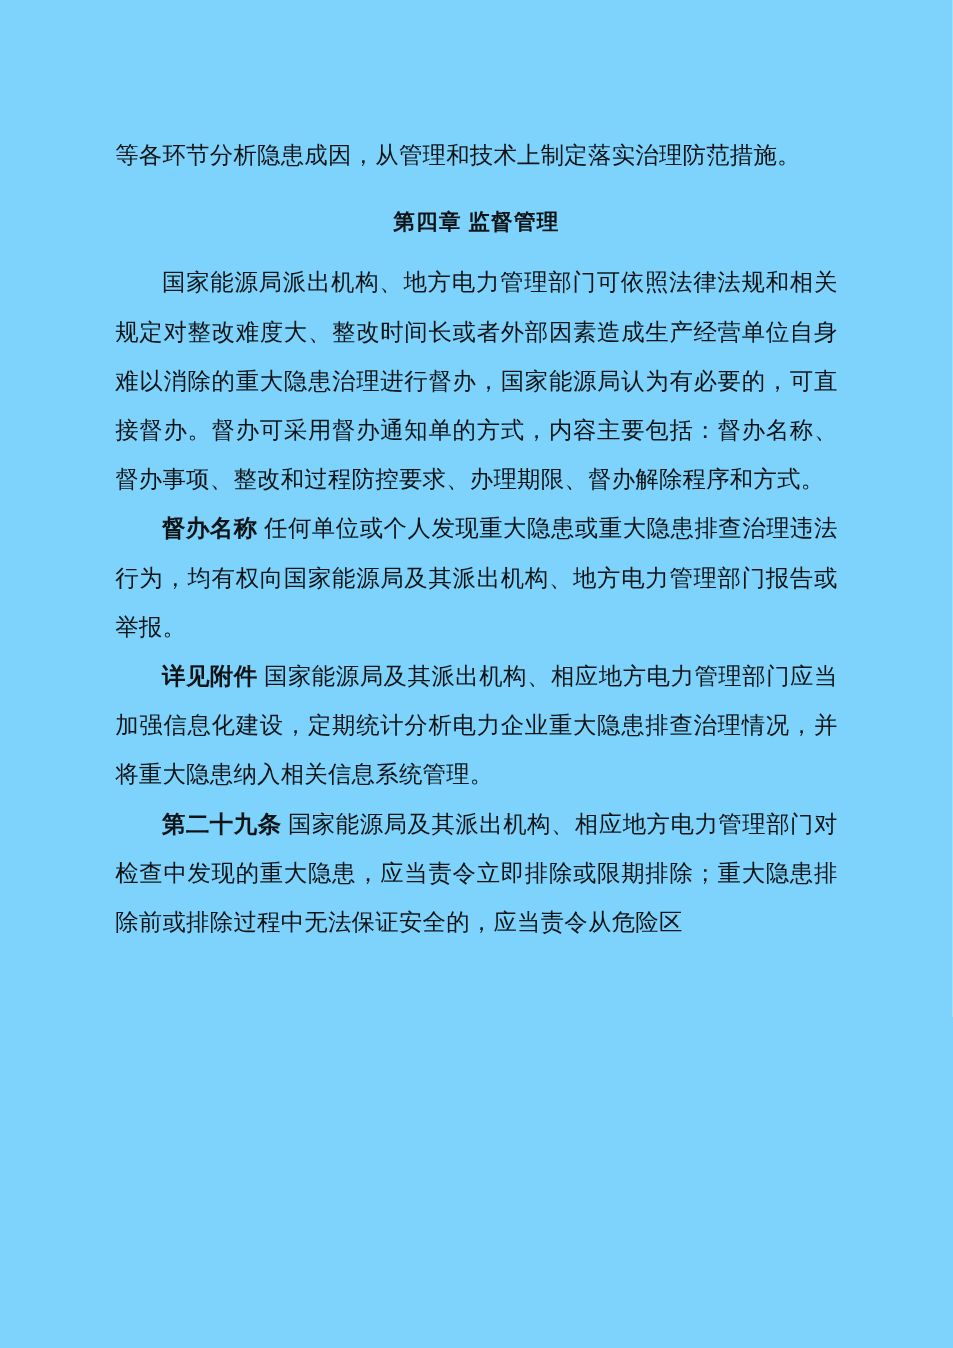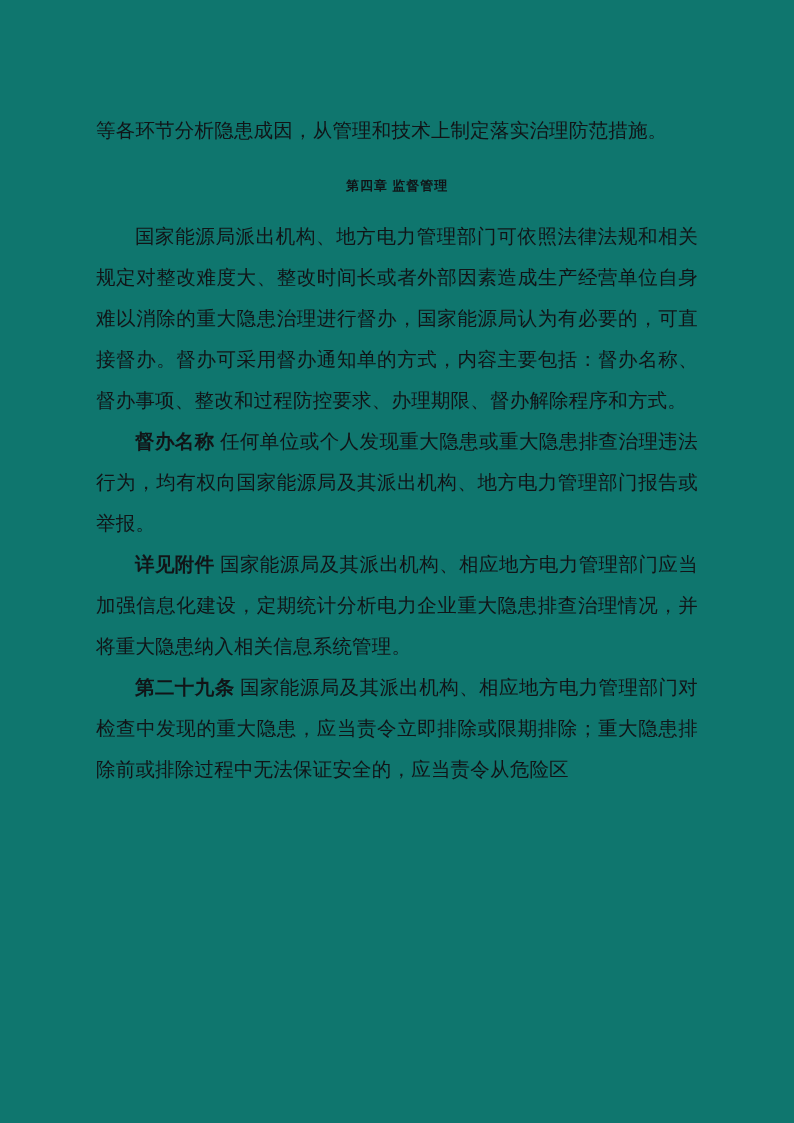--- a/index.html
+++ b/index.html
@@ -13,42 +13,42 @@
     font-family: "Liberation Serif", "DejaVu Serif", serif;
     color: #1a1a1a;
     -webkit-font-smoothing: antialiased;
   }
   .page {
     position: relative;
     width: 794px;
     height: 1123px;
     box-sizing: border-box;
     padding: 110px 96px 32px 96px;
-    background: #0f766e;
+    background: #7dd3fc;
   }
   .doc-body {
     font-size: 19.5px;
     line-height: 41px;
     text-align: justify;
     text-justify: inter-ideograph;
     letter-spacing: 0.2px;
     color: #111417;
   }
   .para {
     margin: 0;
     text-indent: 2em;
   }
   .para.first-line-cont {
     text-indent: 0;
   }
   .chapter-heading {
     margin: 14px 0 10px 0;
     text-align: center;
     font-weight: bold;
-    font-size: 13px;
+    font-size: 18px;
     line-height: 41px;
     letter-spacing: 1px;
   }
   .art-label {
     font-weight: bold;
   }
 </style>
 </head>
 <body>
 

